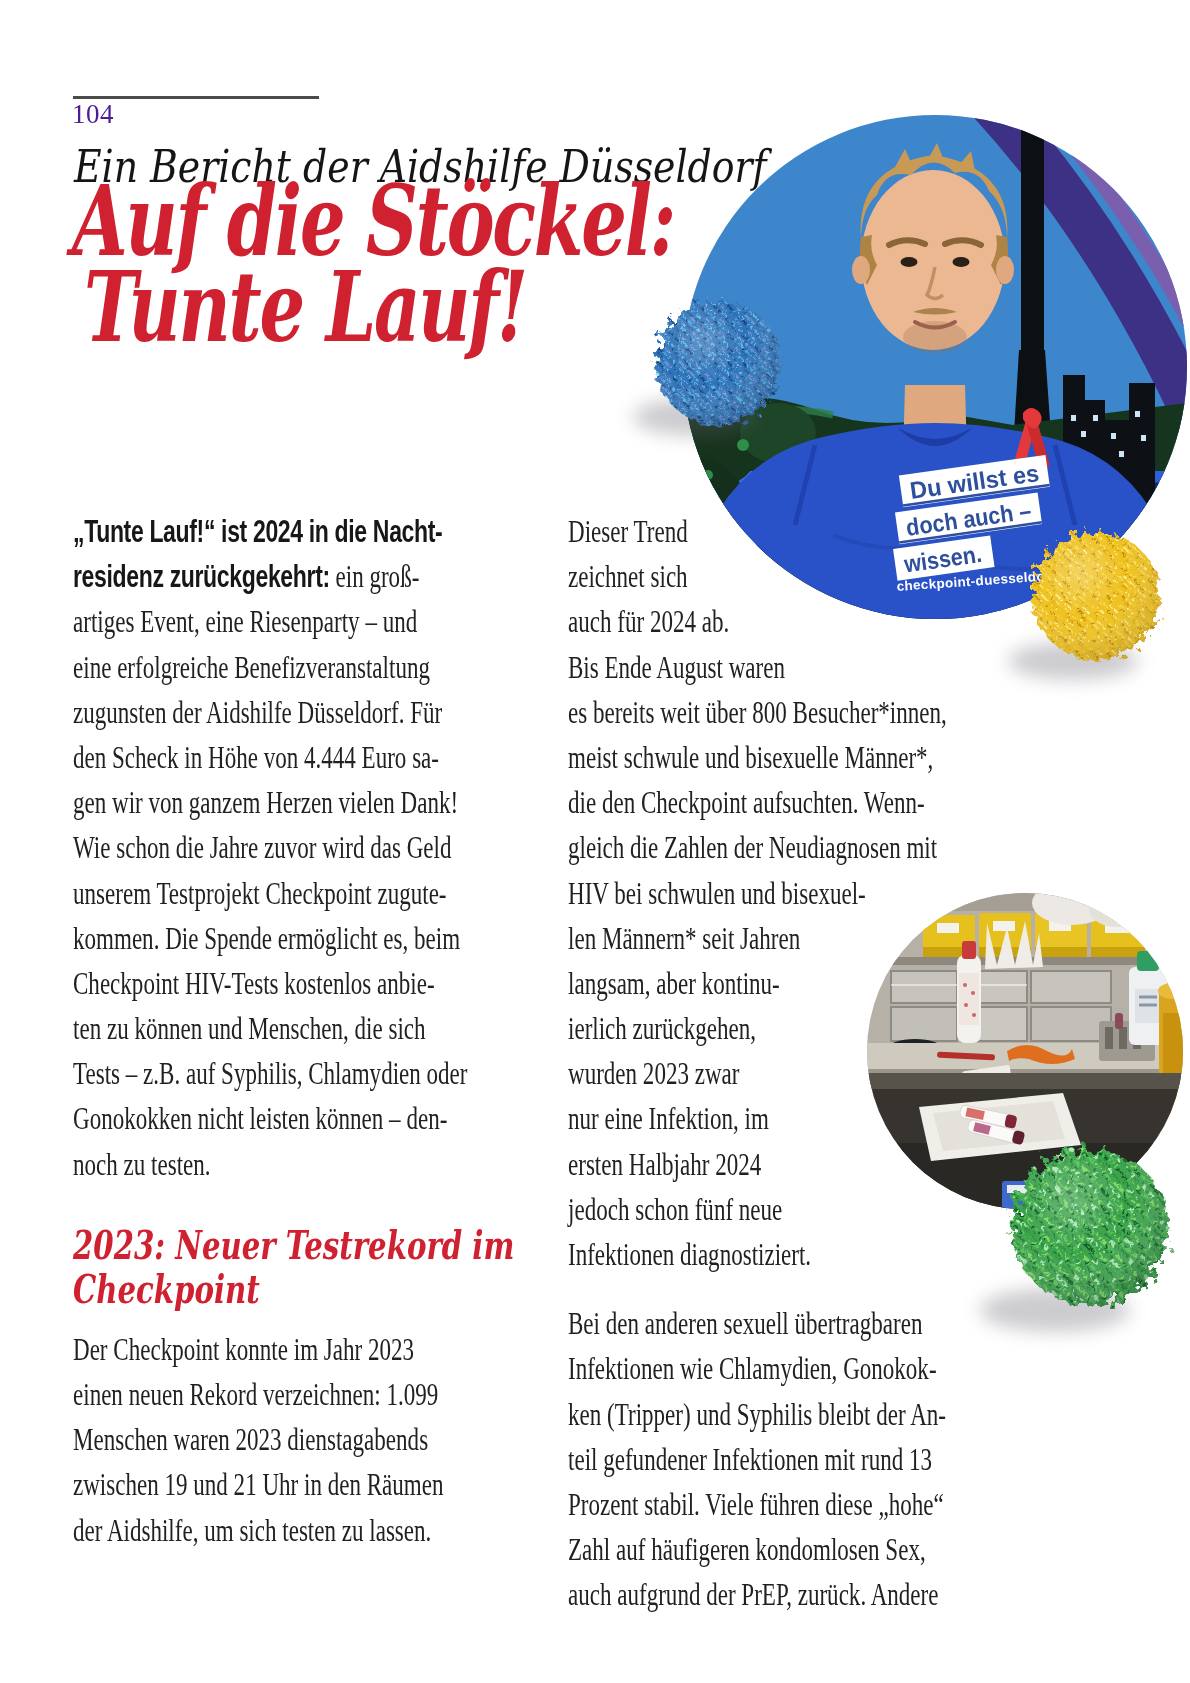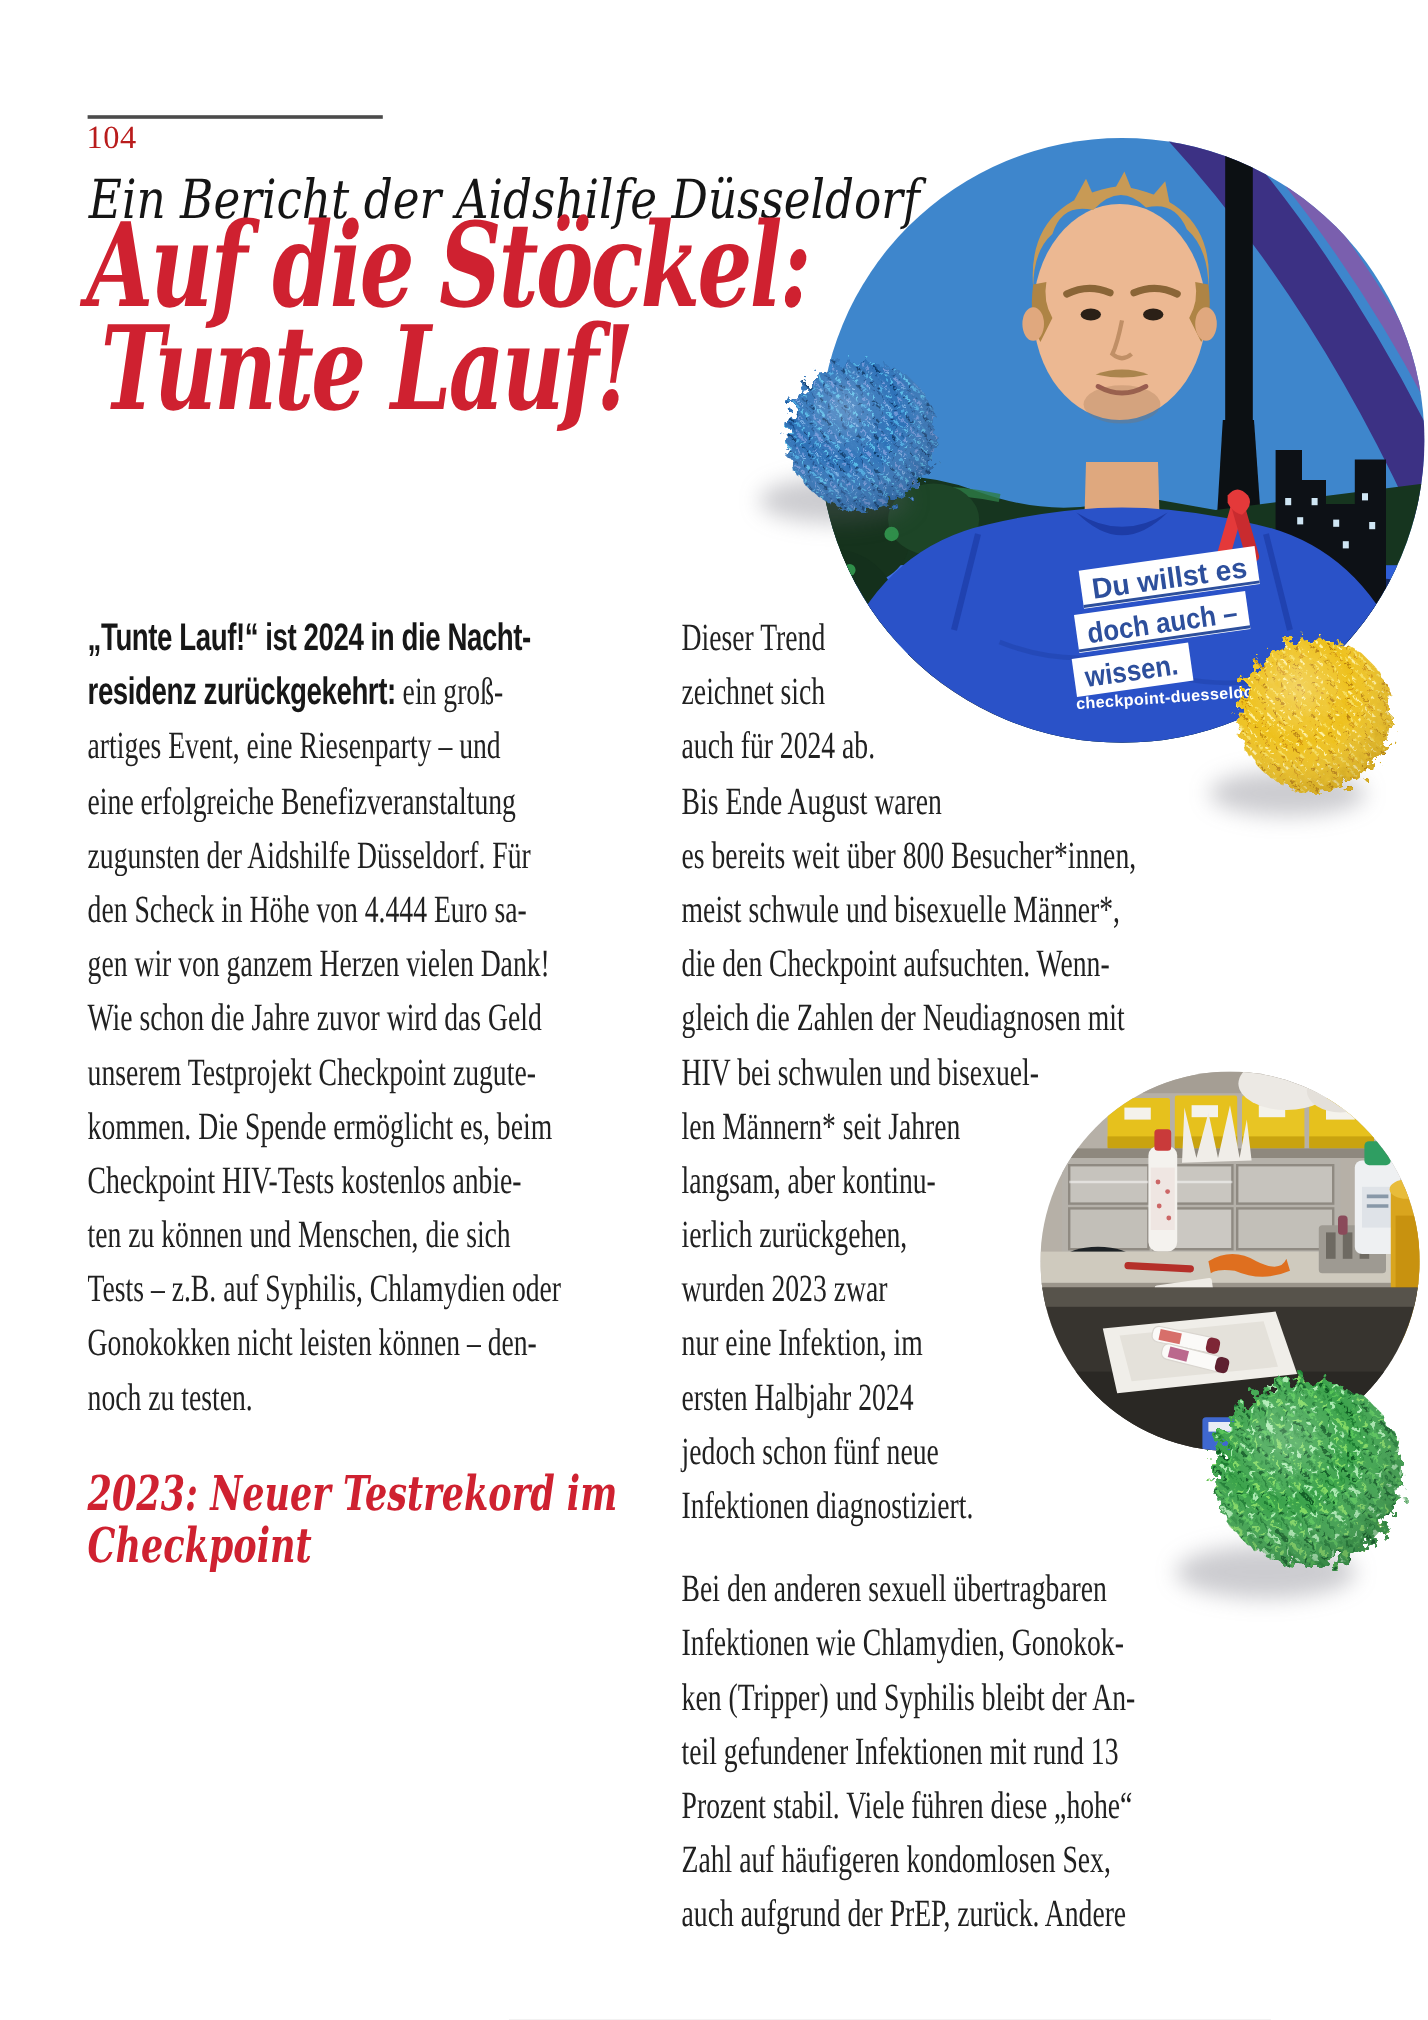--- a/index.html
+++ b/index.html
@@ -1,20 +1,20 @@
 <!DOCTYPE html>
 <html><head>
 <meta charset="utf-8">
 <style>
   html,body{margin:0;padding:0;background:#e8e8e8;}
   .page{position:relative;width:1190px;height:1683px;background:#ffffff;overflow:hidden;
         font-family:"Liberation Serif",serif;}
   
   .rule{position:absolute;left:73px;top:96px;width:246px;height:3px;background:#4b4b4b;}
-  .pagenum{position:absolute;left:72px;top:99px;font-size:27px;color:#b91c1c;letter-spacing:.5px;}
+  .pagenum{position:absolute;left:72px;top:99px;font-size:27px;color:#4c1d95;letter-spacing:.5px;}
   .kicker{position:absolute;left:74px;top:140px;font-family:"DejaVu Serif",serif;font-style:italic;
           font-size:45px;color:#151515;white-space:nowrap;transform:scaleX(.84);transform-origin:left;}
   .hl{position:absolute;color:#cf2130;font-family:"DejaVu Serif",serif;font-weight:bold;font-style:italic;
       font-size:97px;line-height:90px;white-space:nowrap;letter-spacing:-3px;
       transform:scaleX(.74);transform-origin:left;}
   .hl1{left:72px;top:176px;}
   .hl2{left:84px;top:262px;}
   
   .col{position:absolute;top:509px;}
   .col1{left:73px;width:470px;}
@@ -356,20 +356,27 @@
         <div class="ln">Checkpoint HIV-Tests kostenlos anbie-</div>
         <div class="ln">ten zu können und Menschen, die sich</div>
         <div class="ln">Tests – z.B. auf Syphilis, Chlamydien oder</div>
         <div class="ln">Gonokokken nicht leisten können – den-</div>
         <div class="ln">noch zu testen.</div>
       </div>
     <div class="subhead">
       <div>2023: Neuer Testrekord im</div>
       <div>Checkpoint</div>
     </div>
+    <div class="para2">
+        <div class="ln">Der Checkpoint konnte im Jahr 2023</div>
+        <div class="ln">einen neuen Rekord verzeichnen: 1.099</div>
+        <div class="ln">Menschen waren 2023 dienstagabends</div>
+        <div class="ln">zwischen 19 und 21 Uhr in den Räumen</div>
+        <div class="ln">der Aidshilfe, um sich testen zu lassen.</div>
+      </div>
   </div>
 
   <div class="col col2">
     <div>
         <div class="ln">Dieser Trend</div>
         <div class="ln">zeichnet sich</div>
         <div class="ln">auch für 2024 ab.</div>
         <div class="ln">Bis Ende August waren</div>
         <div class="ln">es bereits weit über 800 Besucher*innen,</div>
         <div class="ln">meist schwule und bisexuelle Männer*,</div>

